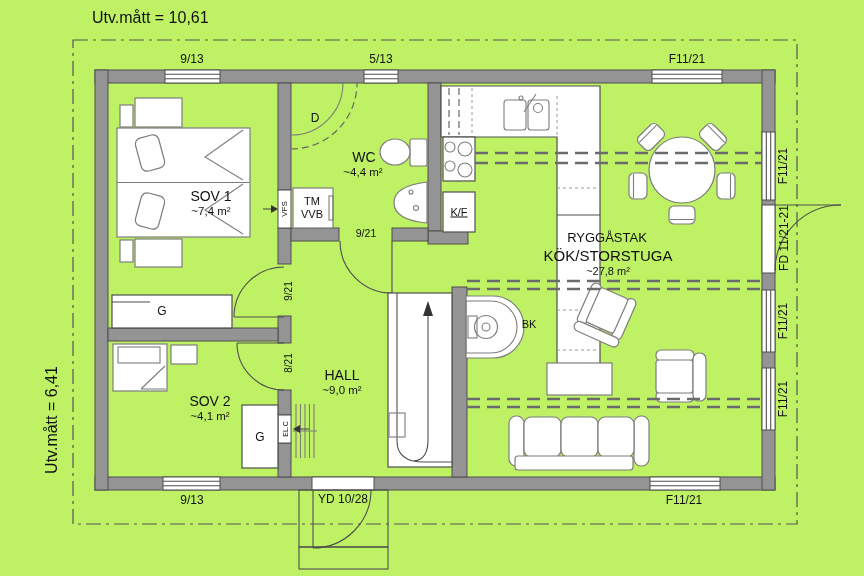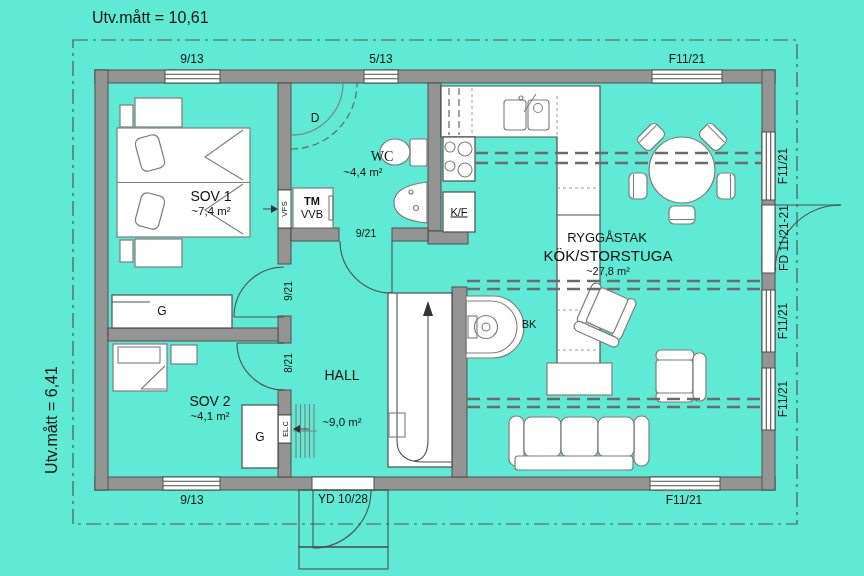--- a/index.html
+++ b/index.html
@@ -1,16 +1,16 @@
 <!DOCTYPE html>
 <html><head>
 <meta charset="utf-8">
 <style>
   html,body{margin:0;padding:0;background:#fff;}
-  #page{position:relative;width:864px;height:576px;background:#5eead4;overflow:hidden;
+  #page{position:relative;width:864px;height:576px;background:#bef264;overflow:hidden;
         font-family:"Liberation Sans",sans-serif;color:#111;}
   #plan-svg{position:absolute;left:0;top:0;}
   .lbl{position:absolute;white-space:nowrap;color:#111;line-height:1;}
   .c{transform:translate(-50%,-50%);}
   .r{transform:translate(-50%,-50%) rotate(-90deg);}
   
   .w  {fill:#949494;stroke:#4f4f4f;stroke-width:1;}
   .wf {fill:#ffffff;stroke:#4f4f4f;stroke-width:1;}
   .l  {fill:#ffffff;stroke:#4f4f4f;stroke-width:1.2;}
   .ln {fill:none;stroke:#4f4f4f;stroke-width:1.1;}
@@ -271,32 +271,32 @@
 <div class="lbl r" style="left:783px;top:166px;font-size:12px;">F11/21</div>
 <div class="lbl r" style="left:784px;top:238px;font-size:12px;">FD 11/21-21</div>
 <div class="lbl r" style="left:783px;top:321px;font-size:12px;">F11/21</div>
 <div class="lbl r" style="left:783px;top:399px;font-size:12px;">F11/21</div>
 <div class="lbl c" style="left:192px;top:500px;font-size:12px;">9/13</div>
 <div class="lbl c" style="left:343px;top:499px;font-size:12px;">YD 10/28</div>
 <div class="lbl c" style="left:684px;top:500px;font-size:12px;">F11/21</div>
 
 <div class="lbl c" style="left:211px;top:196px;font-size:14px;">SOV 1</div>
 <div class="lbl c" style="left:211px;top:212px;font-size:11.5px;">~7,4 m²</div>
-<div class="lbl c" style="left:382px;top:157px;font-size:14px;font-family:Liberation Serif, serif;">WC</div>
+<div class="lbl c" style="left:364px;top:157px;font-size:14px;">WC</div>
 <div class="lbl c" style="left:363px;top:173px;font-size:11.5px;">~4,4 m²</div>
 <div class="lbl c" style="left:607px;top:237px;font-size:13px;">RYGGÅSTAK</div>
 <div class="lbl c" style="left:608px;top:255px;font-size:15px;">KÖK/STORSTUGA</div>
 <div class="lbl c" style="left:608px;top:271px;font-size:11px;">~27,8 m²</div>
 <div class="lbl c" style="left:342px;top:375px;font-size:14px;">HALL</div>
-<div class="lbl c" style="left:342px;top:391px;font-size:11.5px;margin-top:32px;">~9,0 m²</div>
+<div class="lbl c" style="left:342px;top:391px;font-size:11.5px;">~9,0 m²</div>
 <div class="lbl c" style="left:210px;top:401px;font-size:14px;">SOV 2</div>
 <div class="lbl c" style="left:210px;top:417px;font-size:11.5px;">~4,1 m²</div>
 
 <div class="lbl c" style="left:315px;top:118px;font-size:12px;">D</div>
-<div class="lbl c" style="left:312px;top:201px;font-size:11px;font-weight:bold;">TM</div>
+<div class="lbl c" style="left:312px;top:201px;font-size:11px;">TM</div>
 <div class="lbl c" style="left:312px;top:214px;font-size:11px;">VVB</div>
 <div class="lbl r" style="left:284.5px;top:209px;font-size:8px;">VFS</div>
 <div class="lbl c" style="left:459px;top:212px;font-size:11px;text-decoration:underline;">K/F</div>
 <div class="lbl c" style="left:509px;top:324px;font-size:11px;padding-left:40px;">BK</div>
 <div class="lbl c" style="left:162px;top:311px;font-size:12px;">G</div>
 <div class="lbl c" style="left:260px;top:437px;font-size:12px;">G</div>
 <div class="lbl r" style="left:284.5px;top:429px;font-size:7px;">EL.C</div>
 
 <div class="lbl c" style="left:366px;top:233px;font-size:10.5px;">9/21</div>
 <div class="lbl r" style="left:289px;top:291px;font-size:10px;">9/21</div>

